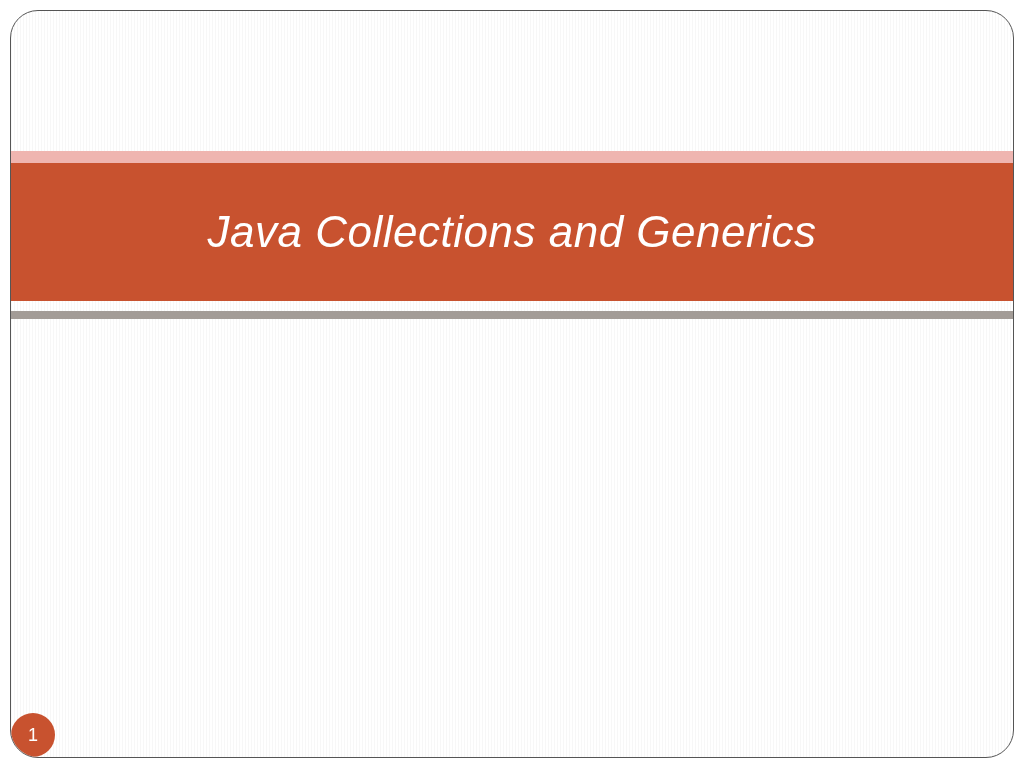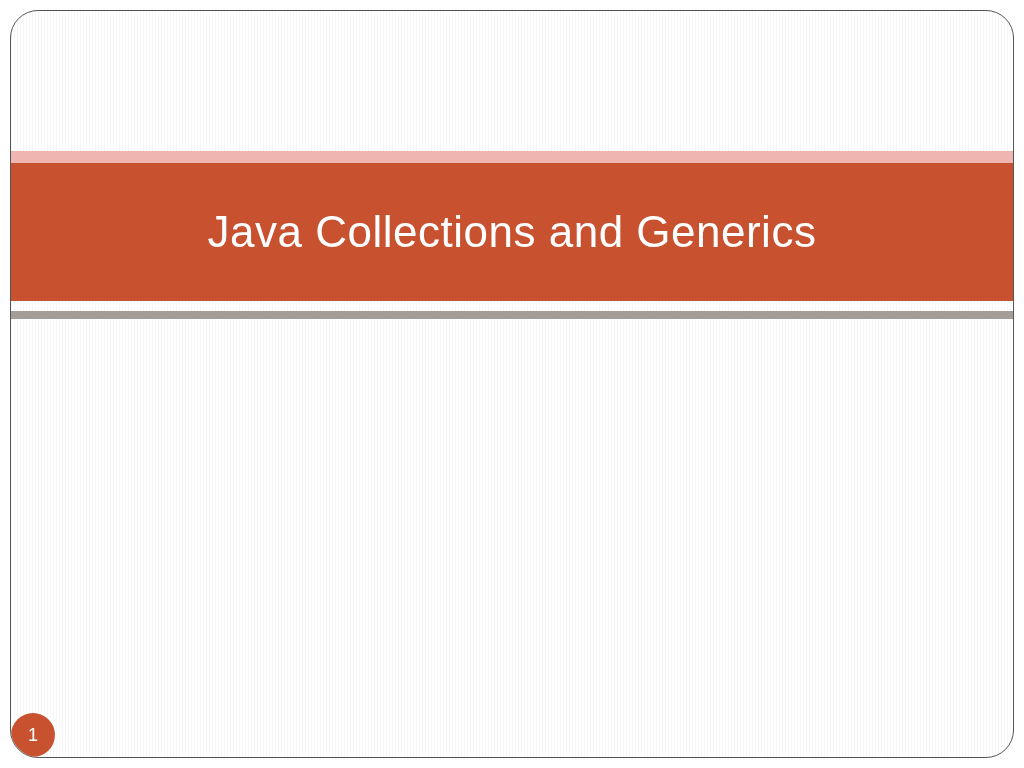--- a/index.html
+++ b/index.html
@@ -48,20 +48,21 @@
     display: flex;
     align-items: center;
     justify-content: center;
   }
   .title-text {
     color: #ffffff;
     font-size: 44px;
     font-weight: 400;
     text-align: center;
     letter-spacing: 0.5px;
+    font-style: italic;
   }
   .stripe-gray {
     margin-top: 10px;
     height: 8px;
     background: #a39c97;
   }
   .page-badge {
     position: absolute;
     bottom: 0px;
     left: 0px;

